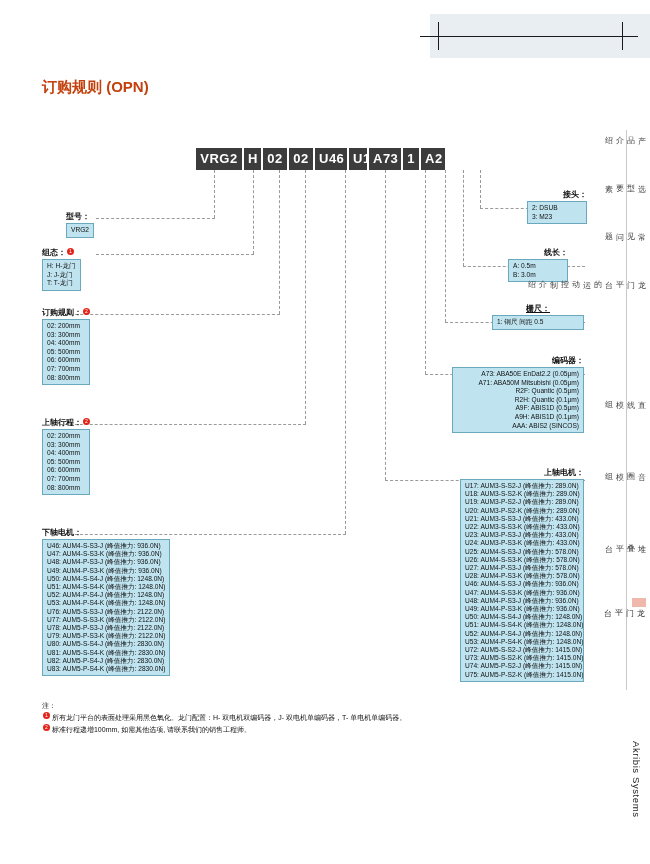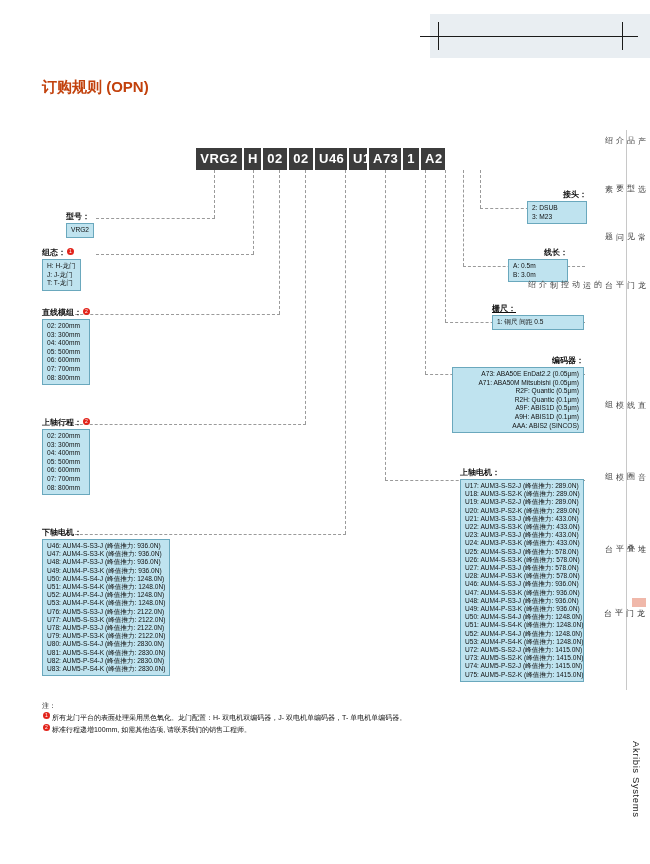--- a/index.html
+++ b/index.html
@@ -150,21 +150,21 @@
 <div class="lbl" style="left:42px; top:248px;">
   <div class="cap"><b>组态：</b><span class="red-dot">1</span></div>
   <div class="box">
     <div>H: H-龙门</div>
     <div>J: J-龙门</div>
     <div>T: T-龙门</div>
   </div>
 </div>
 
 <div class="lbl" style="left:42px; top:308px;">
-  <div class="cap"><b>直线模组：</b><span class="red-dot">2</span></div>
+  <div class="cap"><b>订购规则：</b><span class="red-dot">2</span></div>
   <div class="box">
     <div>02: 200mm</div>
     <div>03: 300mm</div>
     <div>04: 400mm</div>
     <div>05: 500mm</div>
     <div>06: 600mm</div>
     <div>07: 700mm</div>
     <div>08: 800mm</div>
   </div>
 </div>
@@ -214,41 +214,41 @@
 
 <div class="lbl" style="left:508px; top:248px; width:60px; text-align:right;">
   <div class="cap" style="text-align:right;"><b>线长：</b></div>
   <div class="box" style="text-align:left;">
     <div>A: 0.5m</div>
     <div>B: 3.0m</div>
   </div>
 </div>
 
 <div class="lbl" style="left:492px; top:304px; width:92px; text-align:right;">
-  <div class="cap" style="text-align:left;text-decoration:underline;"><b>栅尺：</b></div>
+  <div class="cap" style="text-align:center;text-decoration:underline;"><b>栅尺：</b></div>
   <div class="box" style="text-align:left;">
     <div>1: 铜尺 间距 0.5</div>
   </div>
 </div>
 
 <div class="lbl" style="left:452px; top:356px; width:132px; text-align:right;">
   <div class="cap" style="text-align:right;"><b>编码器：</b></div>
   <div class="box" style="text-align:right;">
     <div>A73: ABA50E EnDat2.2 (0.05μm)</div>
     <div>A71: ABA50M Mitsubishi (0.05μm)</div>
     <div>R2F: Quantic (0.5μm)</div>
     <div>R2H: Quantic (0.1μm)</div>
     <div>A9F: ABIS1D (0.5μm)</div>
     <div>A9H: ABIS1D (0.1μm)</div>
     <div>AAA: ABIS2 (SINCOS)</div>
   </div>
 </div>
 
 <div class="lbl" style="left:460px; top:468px; width:124px; text-align:right;">
-  <div class="cap" style="text-align:left;"><b>上轴电机：</b></div>
+  <div class="cap" style="text-align:right;"><b>上轴电机：</b></div>
   <div class="box wide" style="text-align:left;">
     <div>U17: AUM3-S-S2-J (峰值推力: 289.0N)</div>
     <div>U18: AUM3-S-S2-K (峰值推力: 289.0N)</div>
     <div>U19: AUM3-P-S2-J (峰值推力: 289.0N)</div>
     <div>U20: AUM3-P-S2-K (峰值推力: 289.0N)</div>
     <div>U21: AUM3-S-S3-J (峰值推力: 433.0N)</div>
     <div>U22: AUM3-S-S3-K (峰值推力: 433.0N)</div>
     <div>U23: AUM3-P-S3-J (峰值推力: 433.0N)</div>
     <div>U24: AUM3-P-S3-K (峰值推力: 433.0N)</div>
     <div>U25: AUM4-S-S3-J (峰值推力: 578.0N)</div>

